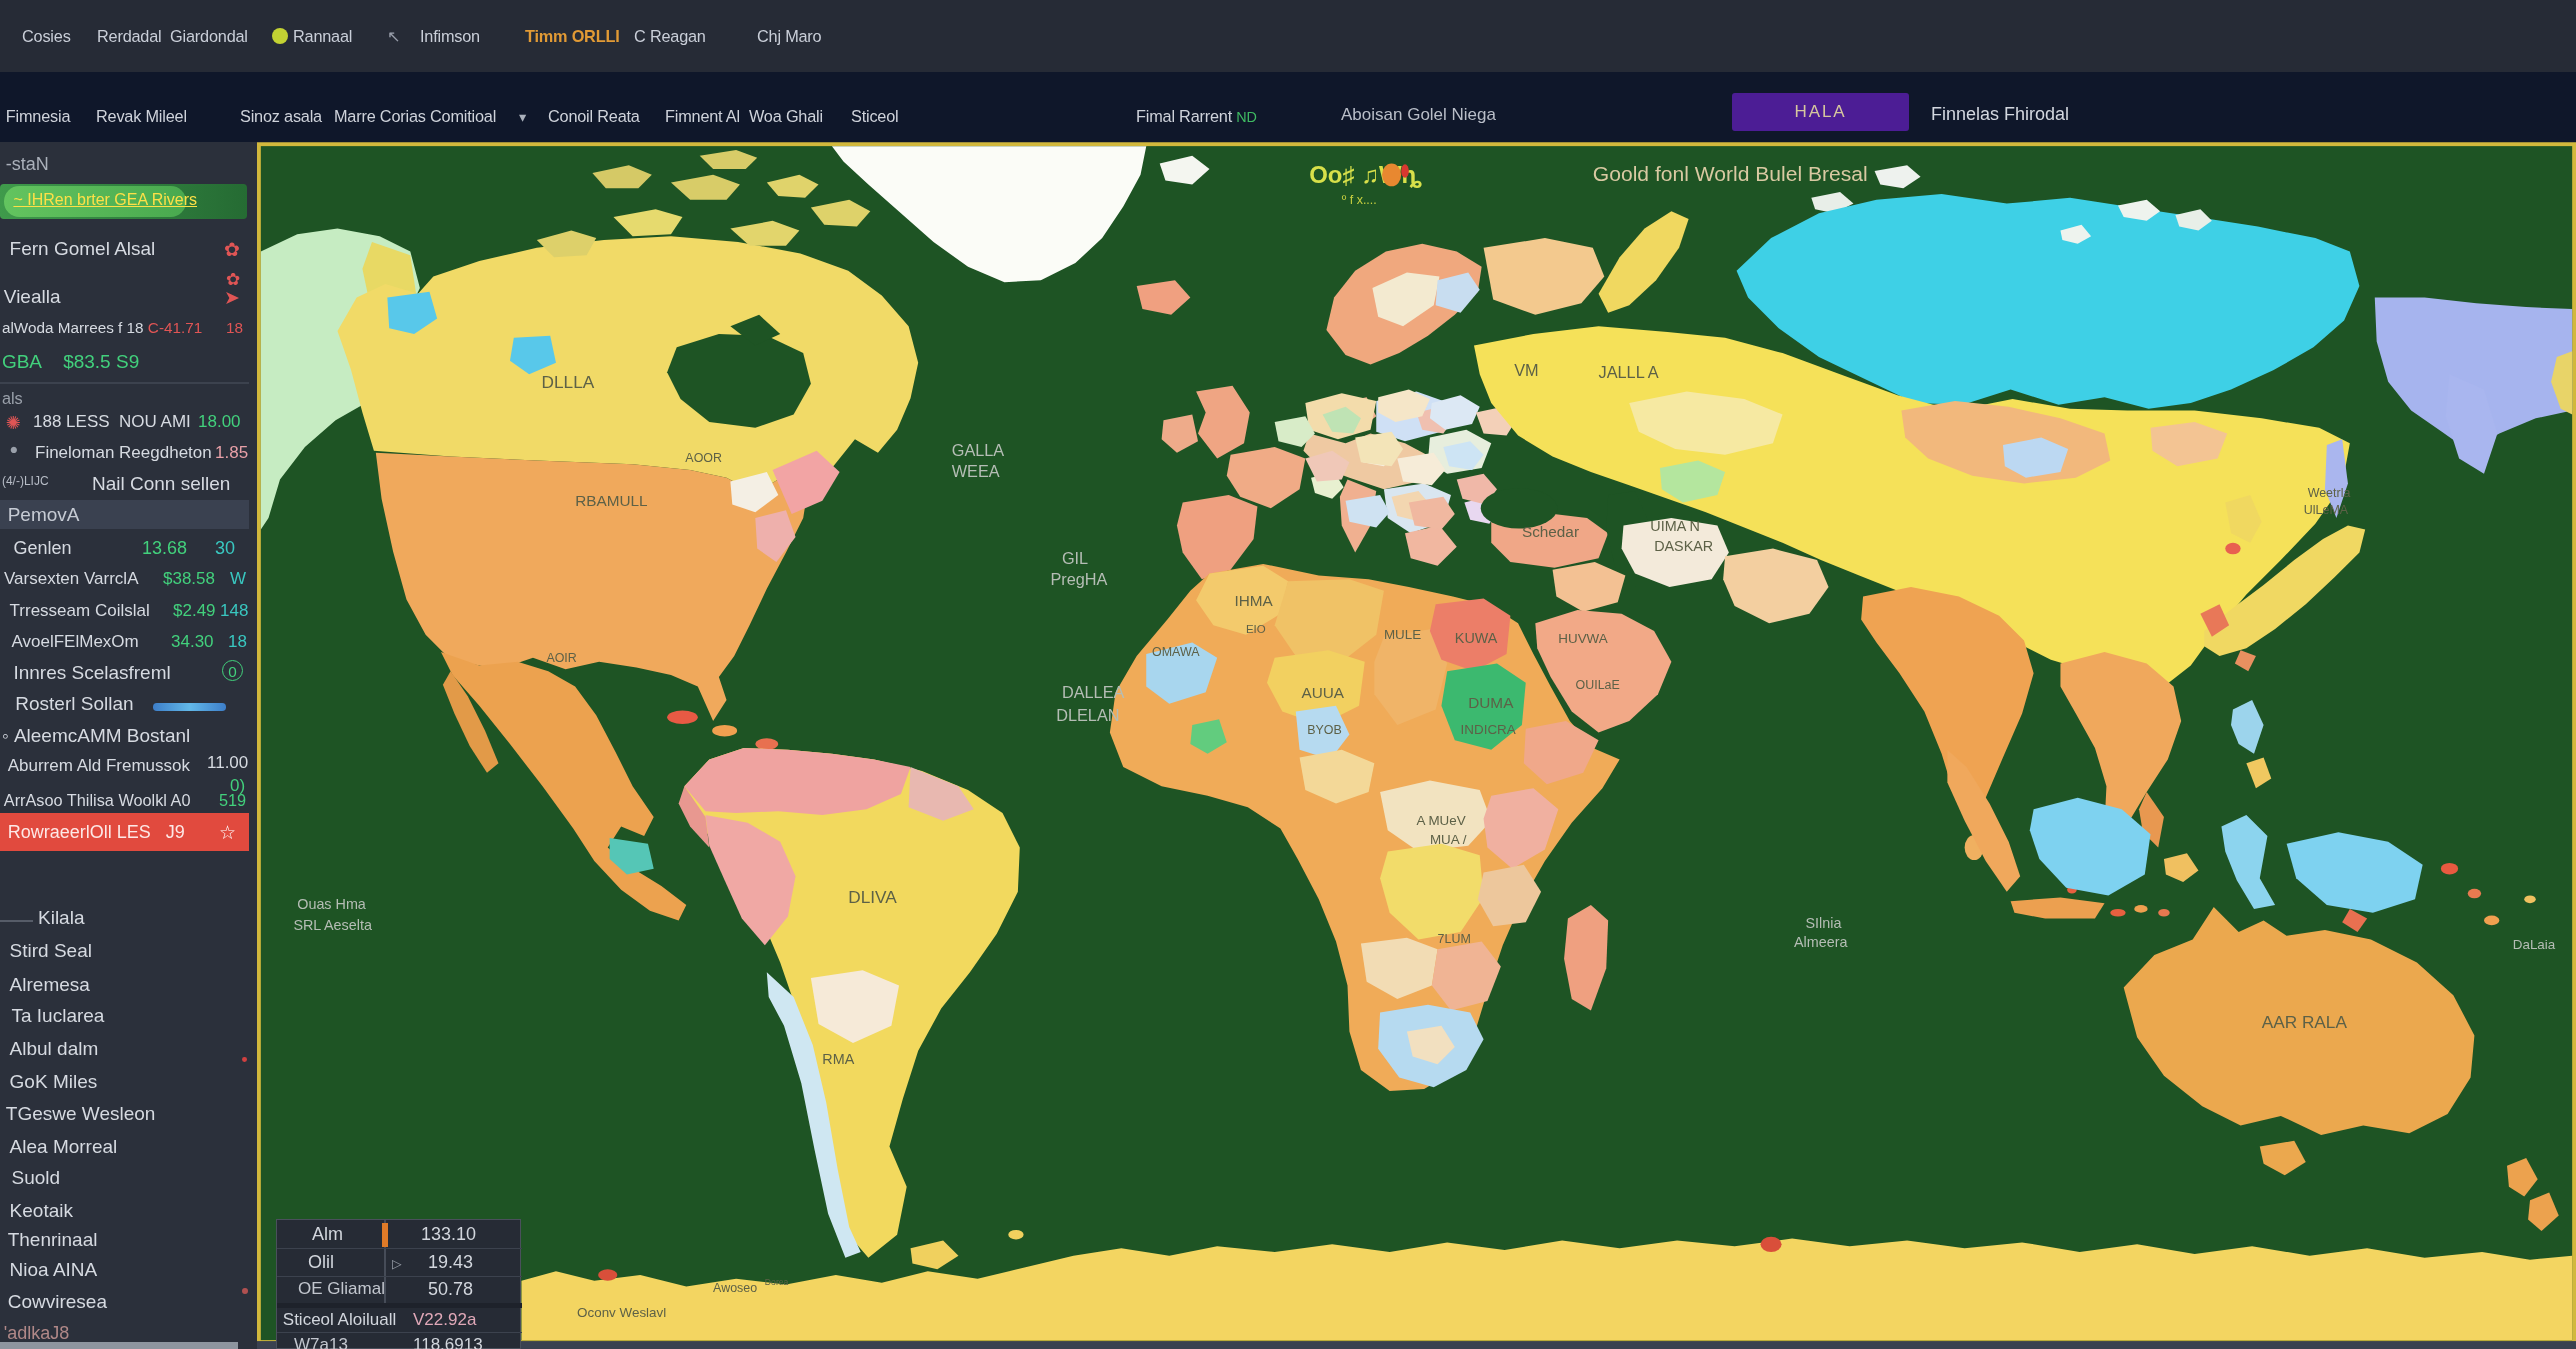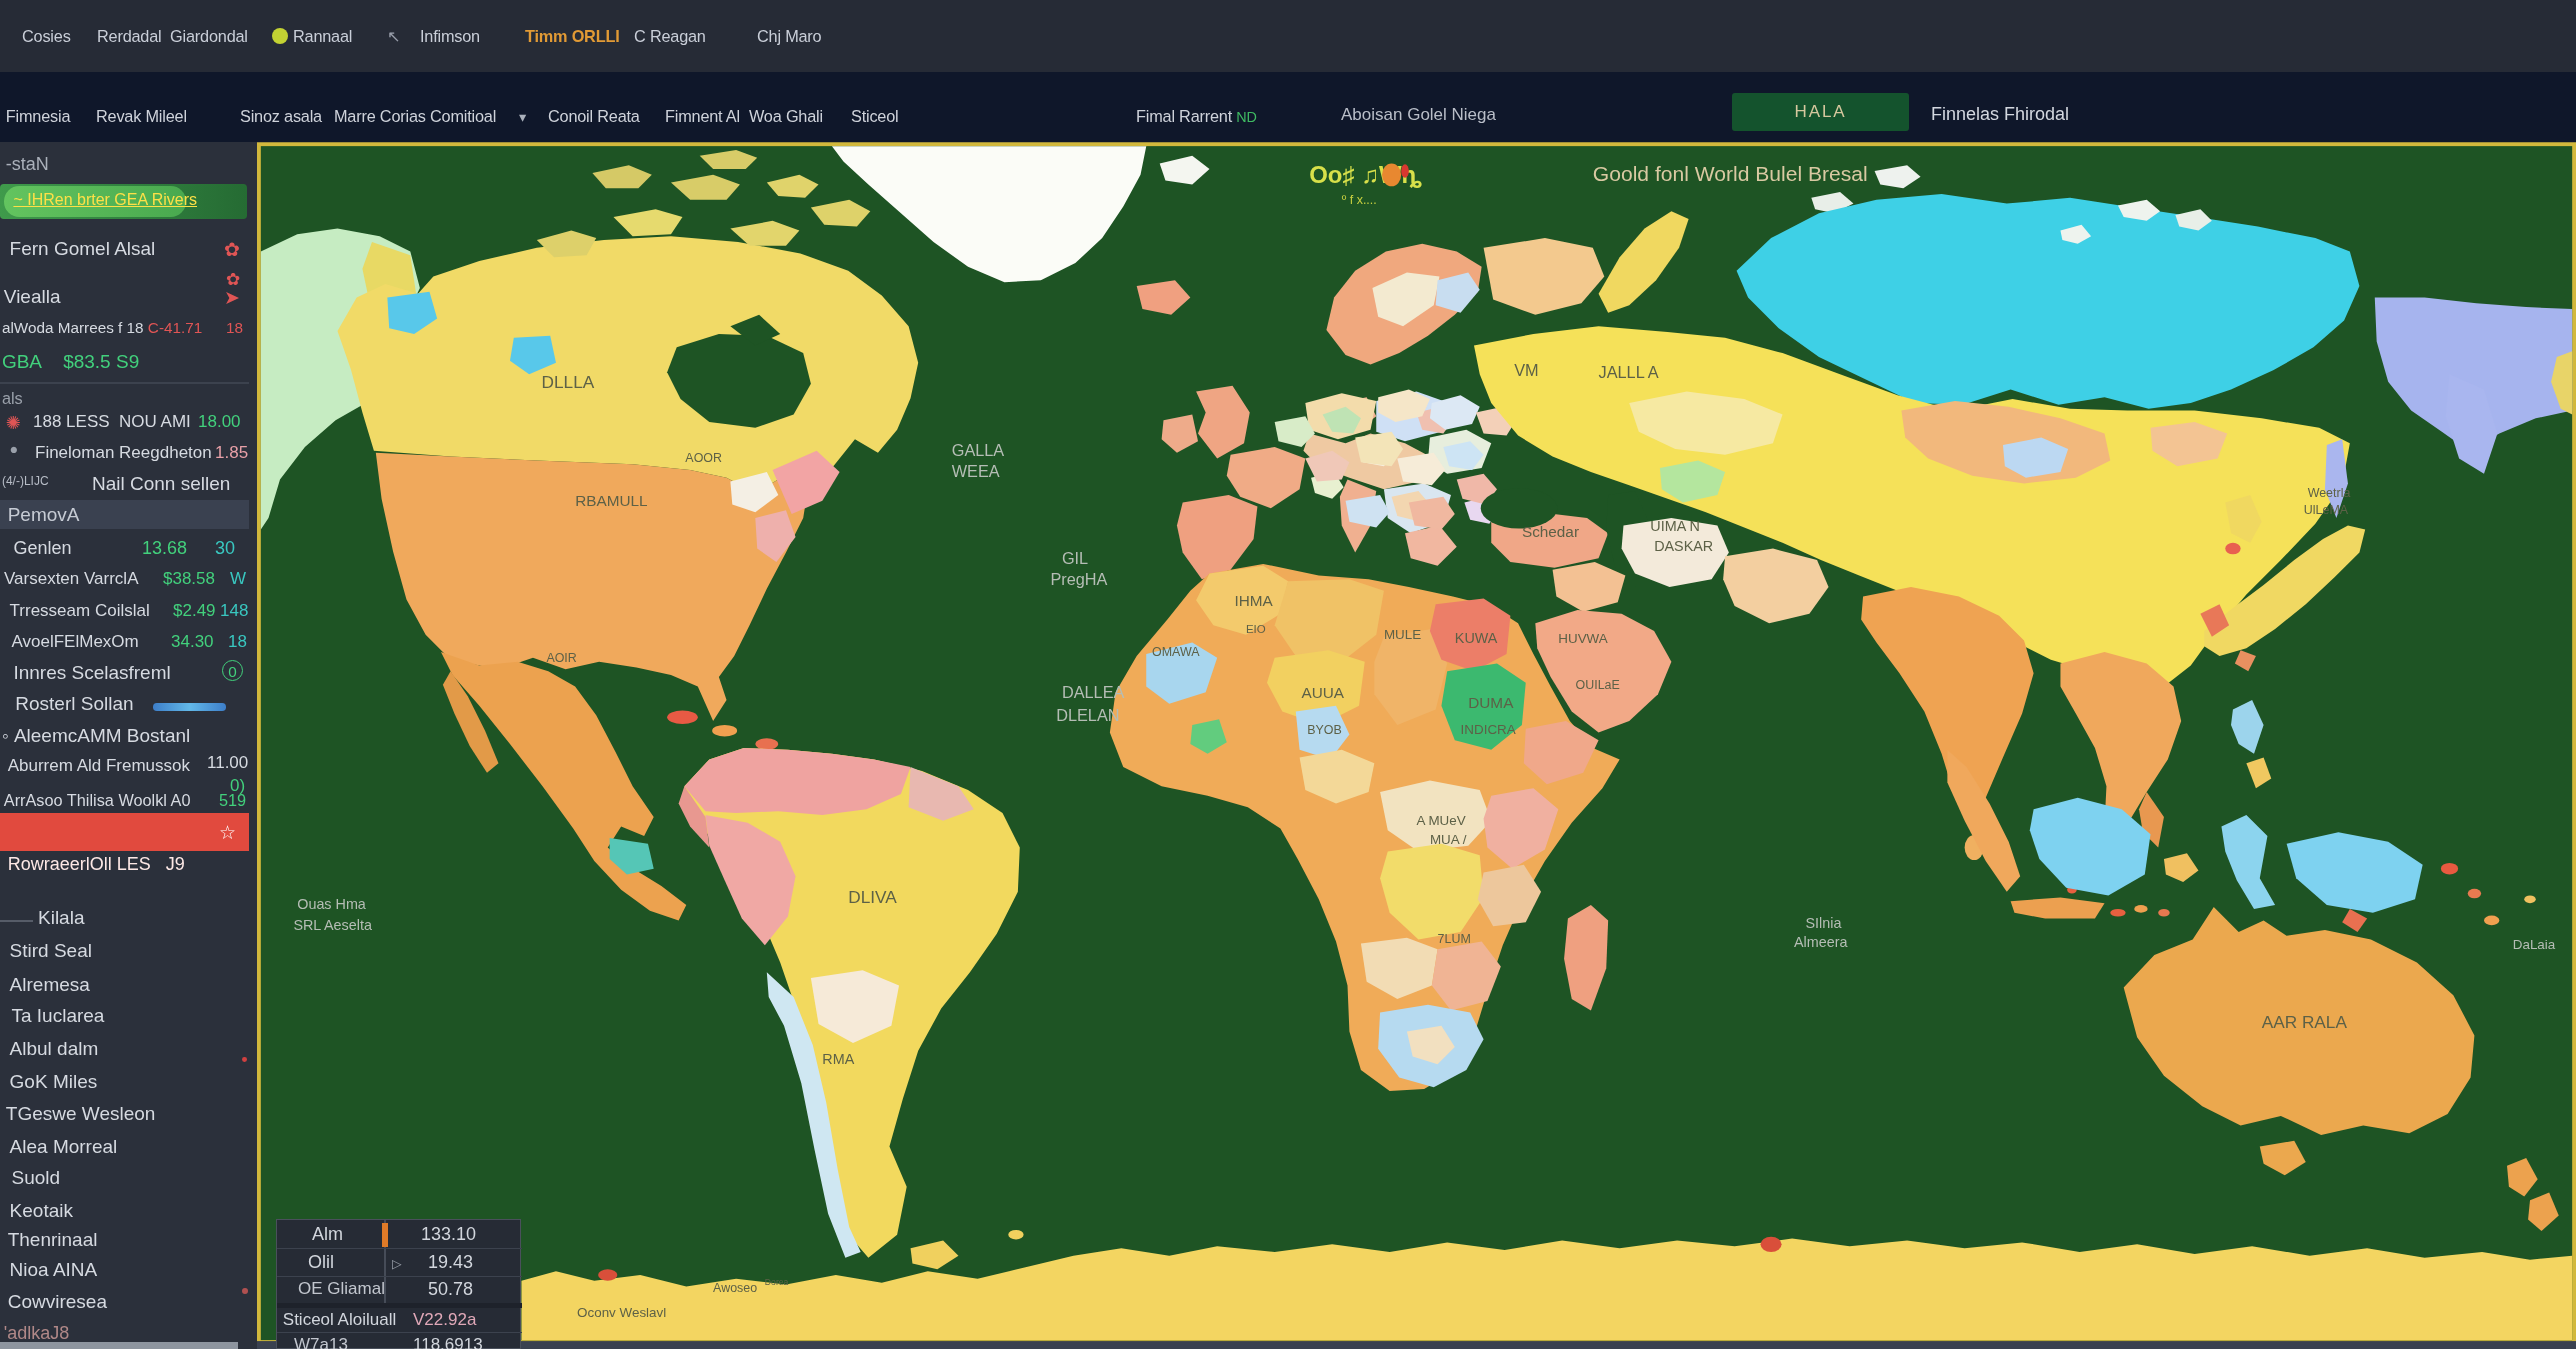--- a/index.html
+++ b/index.html
@@ -37,21 +37,21 @@
   <div class="b2t" style="left:334px;">Marre Corias Comitioal</div>
   <div class="b2t" style="left:519px;color:#aab0bb;font-size:14.4px;top:37px;">▾</div>
   <div class="b2t" style="left:548px;">Conoil Reata</div>
   <div class="b2t" style="left:665px;">Fimnent Al</div>
   <div class="b2t" style="left:749px;">Woa Ghali</div>
   <div class="abs" style="left:820px;top:108px;width:17px;height:17px;border-radius:50%;background:#1f9e4e;color:#dff3e2;font-size:13.4px;text-align:center;line-height:19px;">↻</div>
   <div class="b2t" style="left:851px;">Sticeol</div>
   <div class="b2t" style="left:1136px;">Fimal Rarrent <span style="color:#3fba62;font-size:14.4px;">ND</span></div>
 </div>
 <div class="abs" style="left:1341px;top:105px;color:#b9bec8;font-size:17px;">Aboisan Golel Niega</div>
-<div class="abs" style="left:1732px;top:93px;width:177px;height:38px;background:#14532d;border-radius:2.9px;">
+<div class="abs" style="left:1732px;top:93px;width:177px;height:38px;background:#4c1d95;border-radius:2.9px;">
   <div style="text-align:center;line-height:38px;font-size:17px;color:#d6c79e;letter-spacing:1.9px;">HALA</div>
 </div>
 <div class="abs" style="left:1931px;top:104px;font-size:18px;color:#d3d7df;">Finnelas Fhirodal</div>
 
 <div id="sidebar">
 
   <div class="st" style="left:5.8px;top:11.5px;font-size:18px;color:#aab0ba;">-staN</div>
   <div class="abs" style="left:0px;top:42px;width:247px;height:35px;background:linear-gradient(90deg,#3f9a4b,#2f7d3d 60%,#256b33);border-radius:3.8px;"></div>
   <div class="abs" style="left:3.8px;top:44px;width:182px;height:31px;background:linear-gradient(90deg,#63c45f,#49a94f);border-radius:15.3px;"></div>
   <div class="st" style="left:13.4px;top:49px;font-size:16px;color:#fde047;text-decoration:underline;">~ IHRen brter GEA Rivers</div>
@@ -91,21 +91,21 @@
     <div class="abs" style="left:222px;top:518px;width:21px;height:21px;border:1.9px solid #42d07c;border-radius:50%;color:#42d07c;font-size:15.3px;text-align:center;line-height:21px;">0</div>
   <div class="st" style="left:15.3px;top:551px;font-size:19px;">Rosterl Sollan</div>
   <div class="abs" style="left:153px;top:561px;width:73px;height:7.7px;background:linear-gradient(90deg,#3d7ec9,#62b8e8,#3d7ec9);border-radius:3.8px;"></div>
   <div class="st" style="left:1.9px;top:583px;font-size:19px;">◦&nbsp;AleemcAMM Bostanl</div>
   <div class="st" style="left:7.7px;top:614px;font-size:17px;">Aburrem Ald Fremussok</div>
     <div class="st" style="left:207px;top:611px;font-size:17px;">11.00</div>
   <div class="st g" style="left:230px;top:634px;font-size:17px;">0)</div>
   <div class="st" style="left:3.8px;top:649px;font-size:16.3px;">ArrAsoo Thilisa Woolkl A0</div>
     <div class="st g" style="left:219px;top:649px;font-size:16.3px;">519</div>
   <div class="abs" style="left:0;top:671px;width:249px;height:38px;background:#e14a3e;"></div>
-  <div class="st" style="left:7.7px;top:680px;color:#fde8e6;font-size:18px;margin-top:32px;">RowraeerlOll LES&nbsp;&nbsp;&nbsp;J9</div>
+  <div class="st" style="left:7.7px;top:680px;color:#fde8e6;font-size:18px;">RowraeerlOll LES&nbsp;&nbsp;&nbsp;J9</div>
   <div class="st" style="left:219px;top:679px;color:#fff;">☆</div>
   <div class="abs" style="left:0;top:778px;width:33px;height:1.9px;background:#565c68;"></div>
   <div class="st" style="left:38px;top:765px;">Kilala</div>
   <div class="st" style="left:9.6px;top:798px;">Stird Seal</div>
   <div class="st" style="left:9.6px;top:832px;">Alremesa</div>
   <div class="st" style="left:11.5px;top:863px;text-align:right;">Ta Iuclarea</div>
   <div class="st" style="left:9.6px;top:896px;">Albul dalm</div>
   <div class="st" style="left:9.6px;top:929px;">GoK Miles</div>
   <div class="st" style="left:5.8px;top:961px;">TGeswe Wesleon</div>
   <div class="st" style="left:9.6px;top:994px;">Alea Morreal</div>

